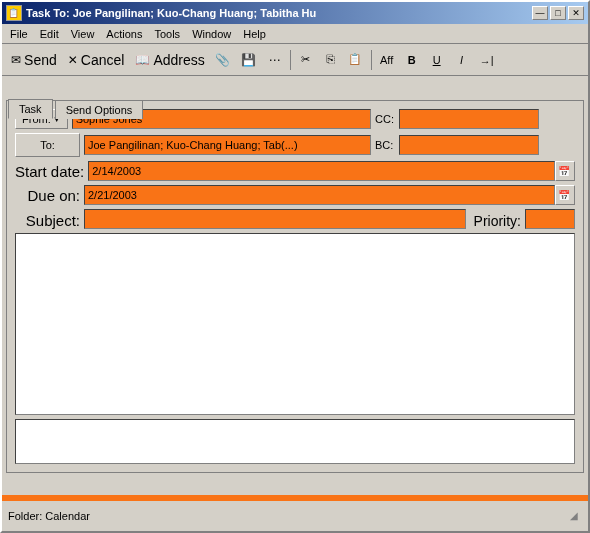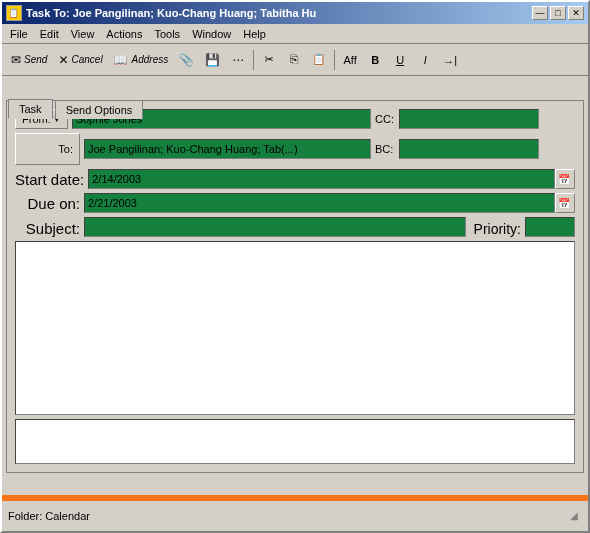--- a/index.html
+++ b/index.html
@@ -130,22 +130,21 @@
       height: 20px;
       background: #808080;
       margin: 0 2px;
     }
 
     .toolbar-icon {
       font-size: 12px;
     }
 
     .toolbar-text {
-      font-size: 10px;
-      font-style: italic;
+      font-size: 14px;
     }
 
     .tab-bar {
       background: #d4d0c8;
       display: flex;
       align-items: flex-end;
       padding: 4px 6px 0;
       flex-shrink: 0;
     }
 
@@ -214,21 +213,21 @@
 
     .dropdown-arrow {
       font-size: 8px;
     }
 
     input[type="text"] {
       height: 20px;
       border: 1px solid #808080;
       border-top-color: #404040;
       border-left-color: #404040;
-      background: #15803d;
+      background: #f97316;
       padding: 0 3px;
       font-size: 11px;
       font-family: 'MS Sans Serif', Arial, sans-serif;
       outline: none;
     }
 
     .input-full {
       flex: 1;
     }
 
@@ -317,32 +316,32 @@
     }
 
     .resize-grip {
       width: 12px;
       height: 12px;
       font-size: 10px;
       color: #808080;
     }
 
     .to-label-btn {
-      height: 32px;
+      height: 24px;
       padding: 0 6px;
       background: #d4d0c8;
       border: 1px solid #fff;
       border-right-color: #808080;
       border-bottom-color: #808080;
       font-size: 11px;
       cursor: pointer;
       min-width: 65px;
       display: flex;
       align-items: center;
-      justify-content: flex-end;
+      justify-content: center;
     }
 
     .right-section {
       display: flex;
       align-items: center;
       gap: 4px;
       min-width: 200px;
     }
   </style>
 </head>

